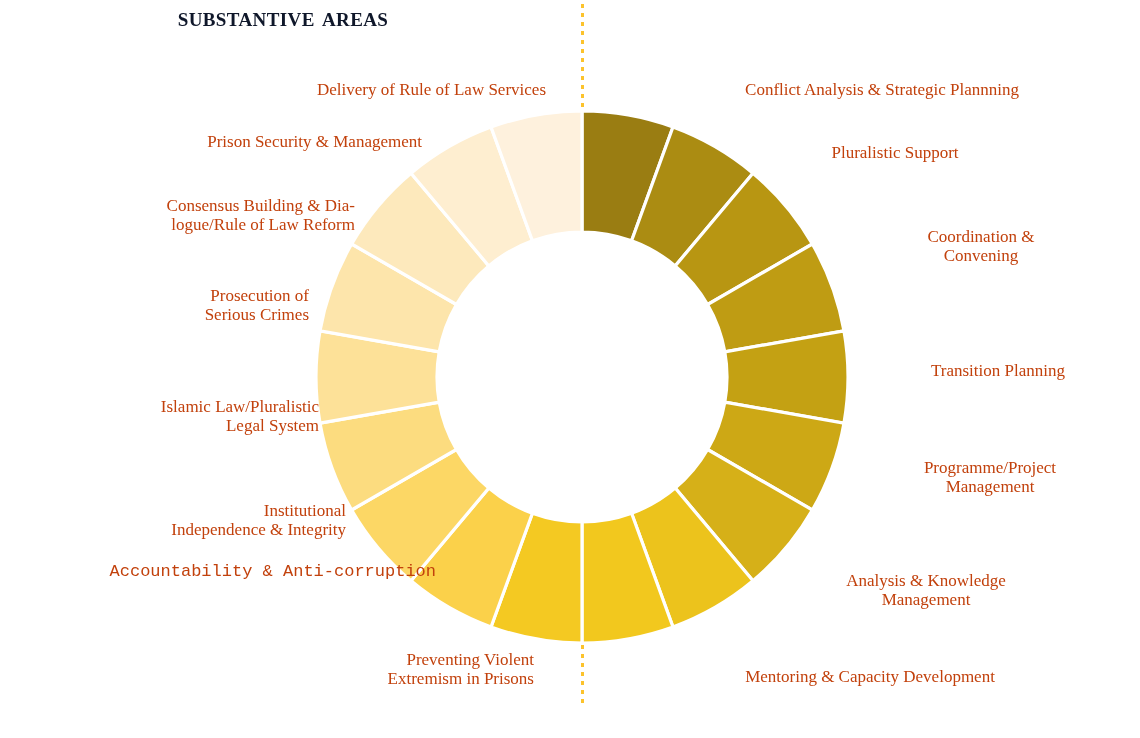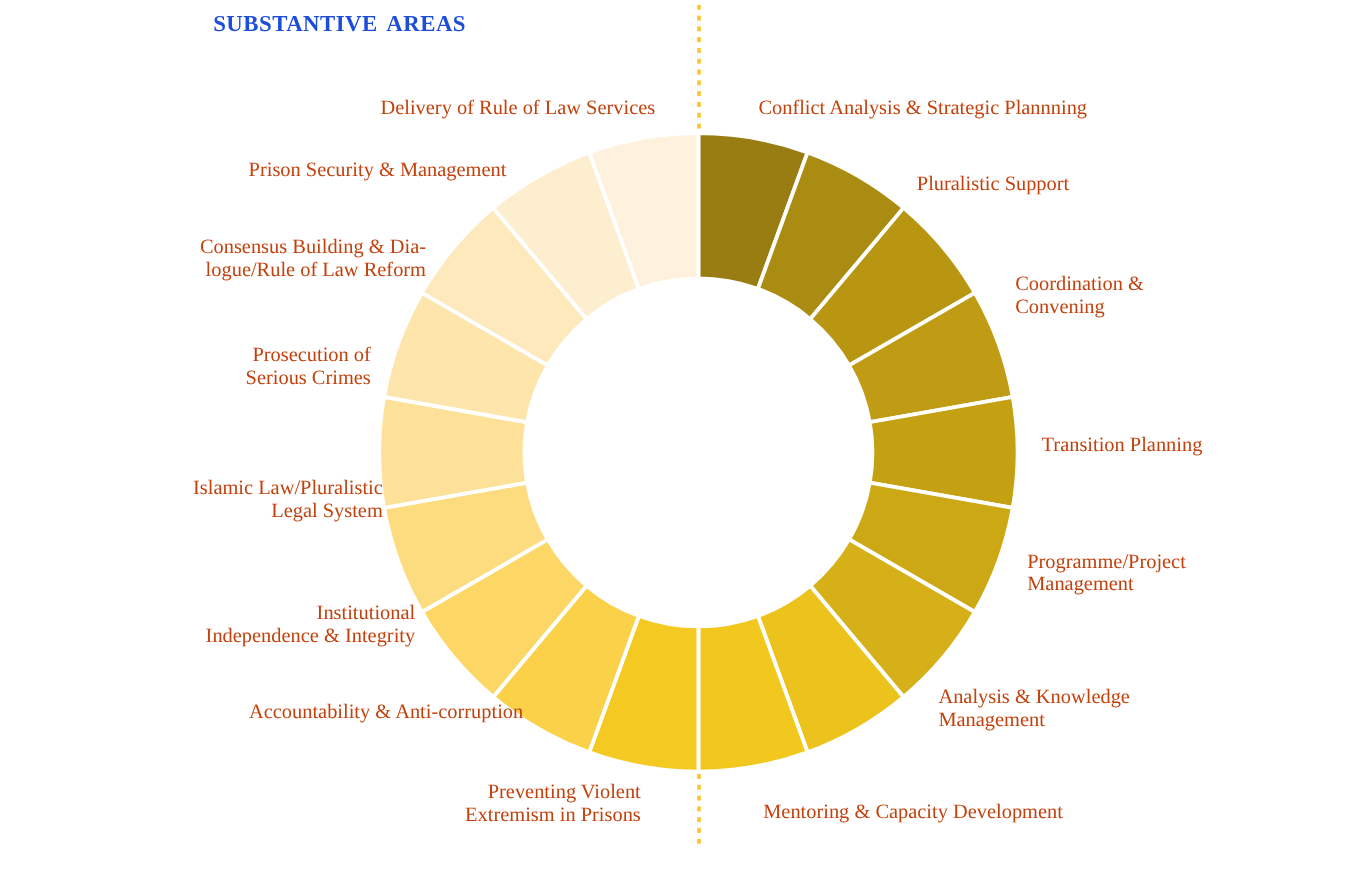--- a/index.html
+++ b/index.html
@@ -24,21 +24,21 @@
   }
 
   
   .col-heading {
     position: absolute;
     top: 2px;
     font-family: "Liberation Serif", "DejaVu Serif", serif;
     font-weight: bold;
     font-size: 27px;
     letter-spacing: 0.4px;
-    color: #1d4ed8;
+    color: #0f172a;
     white-space: nowrap;
     font-variant: small-caps;
     text-transform: lowercase;
   }
   .col-heading::first-letter { font-size: 27px; }
   #heading-substantive {
     left: 0;
     width: 566px;
     text-align: center;
   }
@@ -93,21 +93,21 @@
   
   .spoke-label {
     position: absolute;
     font-family: "Liberation Serif", "DejaVu Serif", serif;
     font-size: 17px;
     line-height: 1.13;
     color: #c2410c;
     white-space: pre-line;
   }
   .lab-left  { text-align: right; }
-  .lab-right { text-align: left; }
+  .lab-right { text-align: center; }
 </style>
 </head>
 <body>
 
 <div id="stage">
 
   <div class="col-heading" id="heading-substantive">Substantive Areas</div>
 
 
   <div class="divider" id="divider-top"></div>
@@ -143,21 +143,21 @@
       <div class="spoke-label lab-left" style="left: 126px; top: 80px; width: 420px;">Delivery of Rule of Law Services</div>
       <div class="spoke-label lab-left" style="left: 22px; top: 132px; width: 400px;">Prison Security &amp; Management</div>
       <div class="spoke-label lab-left" style="left: 10px; top: 196px; width: 345px;">Consensus Building &amp; Dia-
 logue/Rule of Law Reform</div>
       <div class="spoke-label lab-left" style="left: 12px; top: 286px; width: 297px;">Prosecution of
 Serious Crimes</div>
       <div class="spoke-label lab-left" style="left: 12px; top: 397px; width: 307px;">Islamic Law/Pluralistic
 Legal System</div>
       <div class="spoke-label lab-left" style="left: 14px; top: 501px; width: 332px;">Institutional
 Independence &amp; Integrity</div>
-      <div class="spoke-label lab-left" style="left: 16px; top: 583px; width: 420px;">Accountability &amp; Anti-corruption</div>
+      <div class="spoke-label lab-left" style="left: 16px; top: 562px; width: 420px; font-family: Liberation Mono, monospace;">Accountability &amp; Anti-corruption</div>
       <div class="spoke-label lab-left" style="left: 244px; top: 650px; width: 290px;">Preventing Violent
 Extremism in Prisons</div>
     </div>
   <div id="labels-right">
       <div class="spoke-label lab-right" style="left: 632px; top: 80px; width: 500px;">Conflict Analysis &amp; Strategic Plannning</div>
       <div class="spoke-label lab-right" style="left: 764px; top: 143px; width: 262px;">Pluralistic Support</div>
       <div class="spoke-label lab-right" style="left: 846px; top: 227px; width: 270px;">Coordination &amp;
 Convening</div>
       <div class="spoke-label lab-right" style="left: 868px; top: 361px; width: 260px;">Transition Planning</div>
       <div class="spoke-label lab-right" style="left: 856px; top: 458px; width: 268px;">Programme/Project

